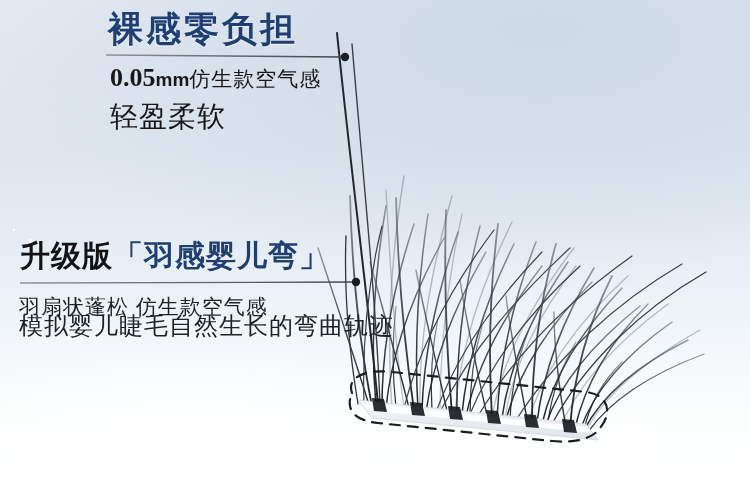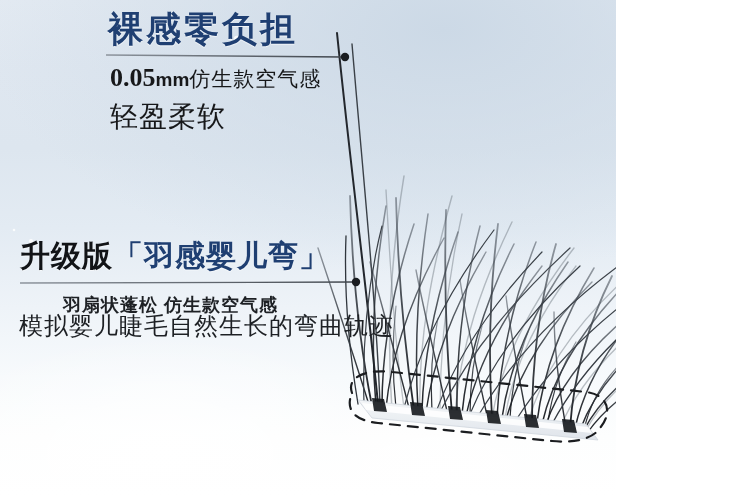--- a/index.html
+++ b/index.html
@@ -2,36 +2,35 @@
 <html><head>
 <meta charset="utf-8">
 <style>
   html, body {
     margin: 0;
     padding: 0;
     background: #ffffff;
   }
   #stage {
     position: relative;
-    width: 608px;
+    width: 750px;
     height: 496px;
     overflow: hidden;
     font-family: "Liberation Sans", sans-serif;
     background:
       radial-gradient(120% 80% at 72% 6%, #ccd9e6 0%, rgba(204,217,230,0) 62%),
       linear-gradient(180deg,
         #e3eaf2 0%,
         #dfe7f0 14%,
         #dde6ef 30%,
         #e3ebf3 46%,
         #eef3f8 62%,
         #f7fafc 76%,
         #fdfefe 88%,
         #ffffff 100%);
-    padding-left: 8px;
   }
   
   .haze {
     position: absolute;
     left: -10%;
     bottom: -8%;
     width: 90%;
     height: 55%;
     background: radial-gradient(60% 60% at 40% 70%, rgba(255,255,255,0.95) 0%, rgba(255,255,255,0) 72%);
     pointer-events: none;
@@ -111,26 +110,25 @@
     letter-spacing: 1px;
     text-shadow: 0 1px 1px rgba(255,255,255,0.6);
   }
   .headline-2 .dark { color: #121417; text-align: right; }
   .headline-2 .blue { color: #1f3f72; }
 
   .sub-2a {
     position: absolute;
     left: 19px;
     top: 293px;
-    font-size: 18px;
-    font-weight: 700;
+    font-size: 21px;
+    font-weight: 400;
     letter-spacing: 1px;
     color: #1d2024;
     white-space: nowrap;
-    margin-left: 44px;
   }
   .sub-2b {
     position: absolute;
     left: 19px;
     top: 310px;
     font-size: 24px;
     font-weight: 500;
     letter-spacing: 1px;
     color: #1d2024;
     white-space: nowrap;

